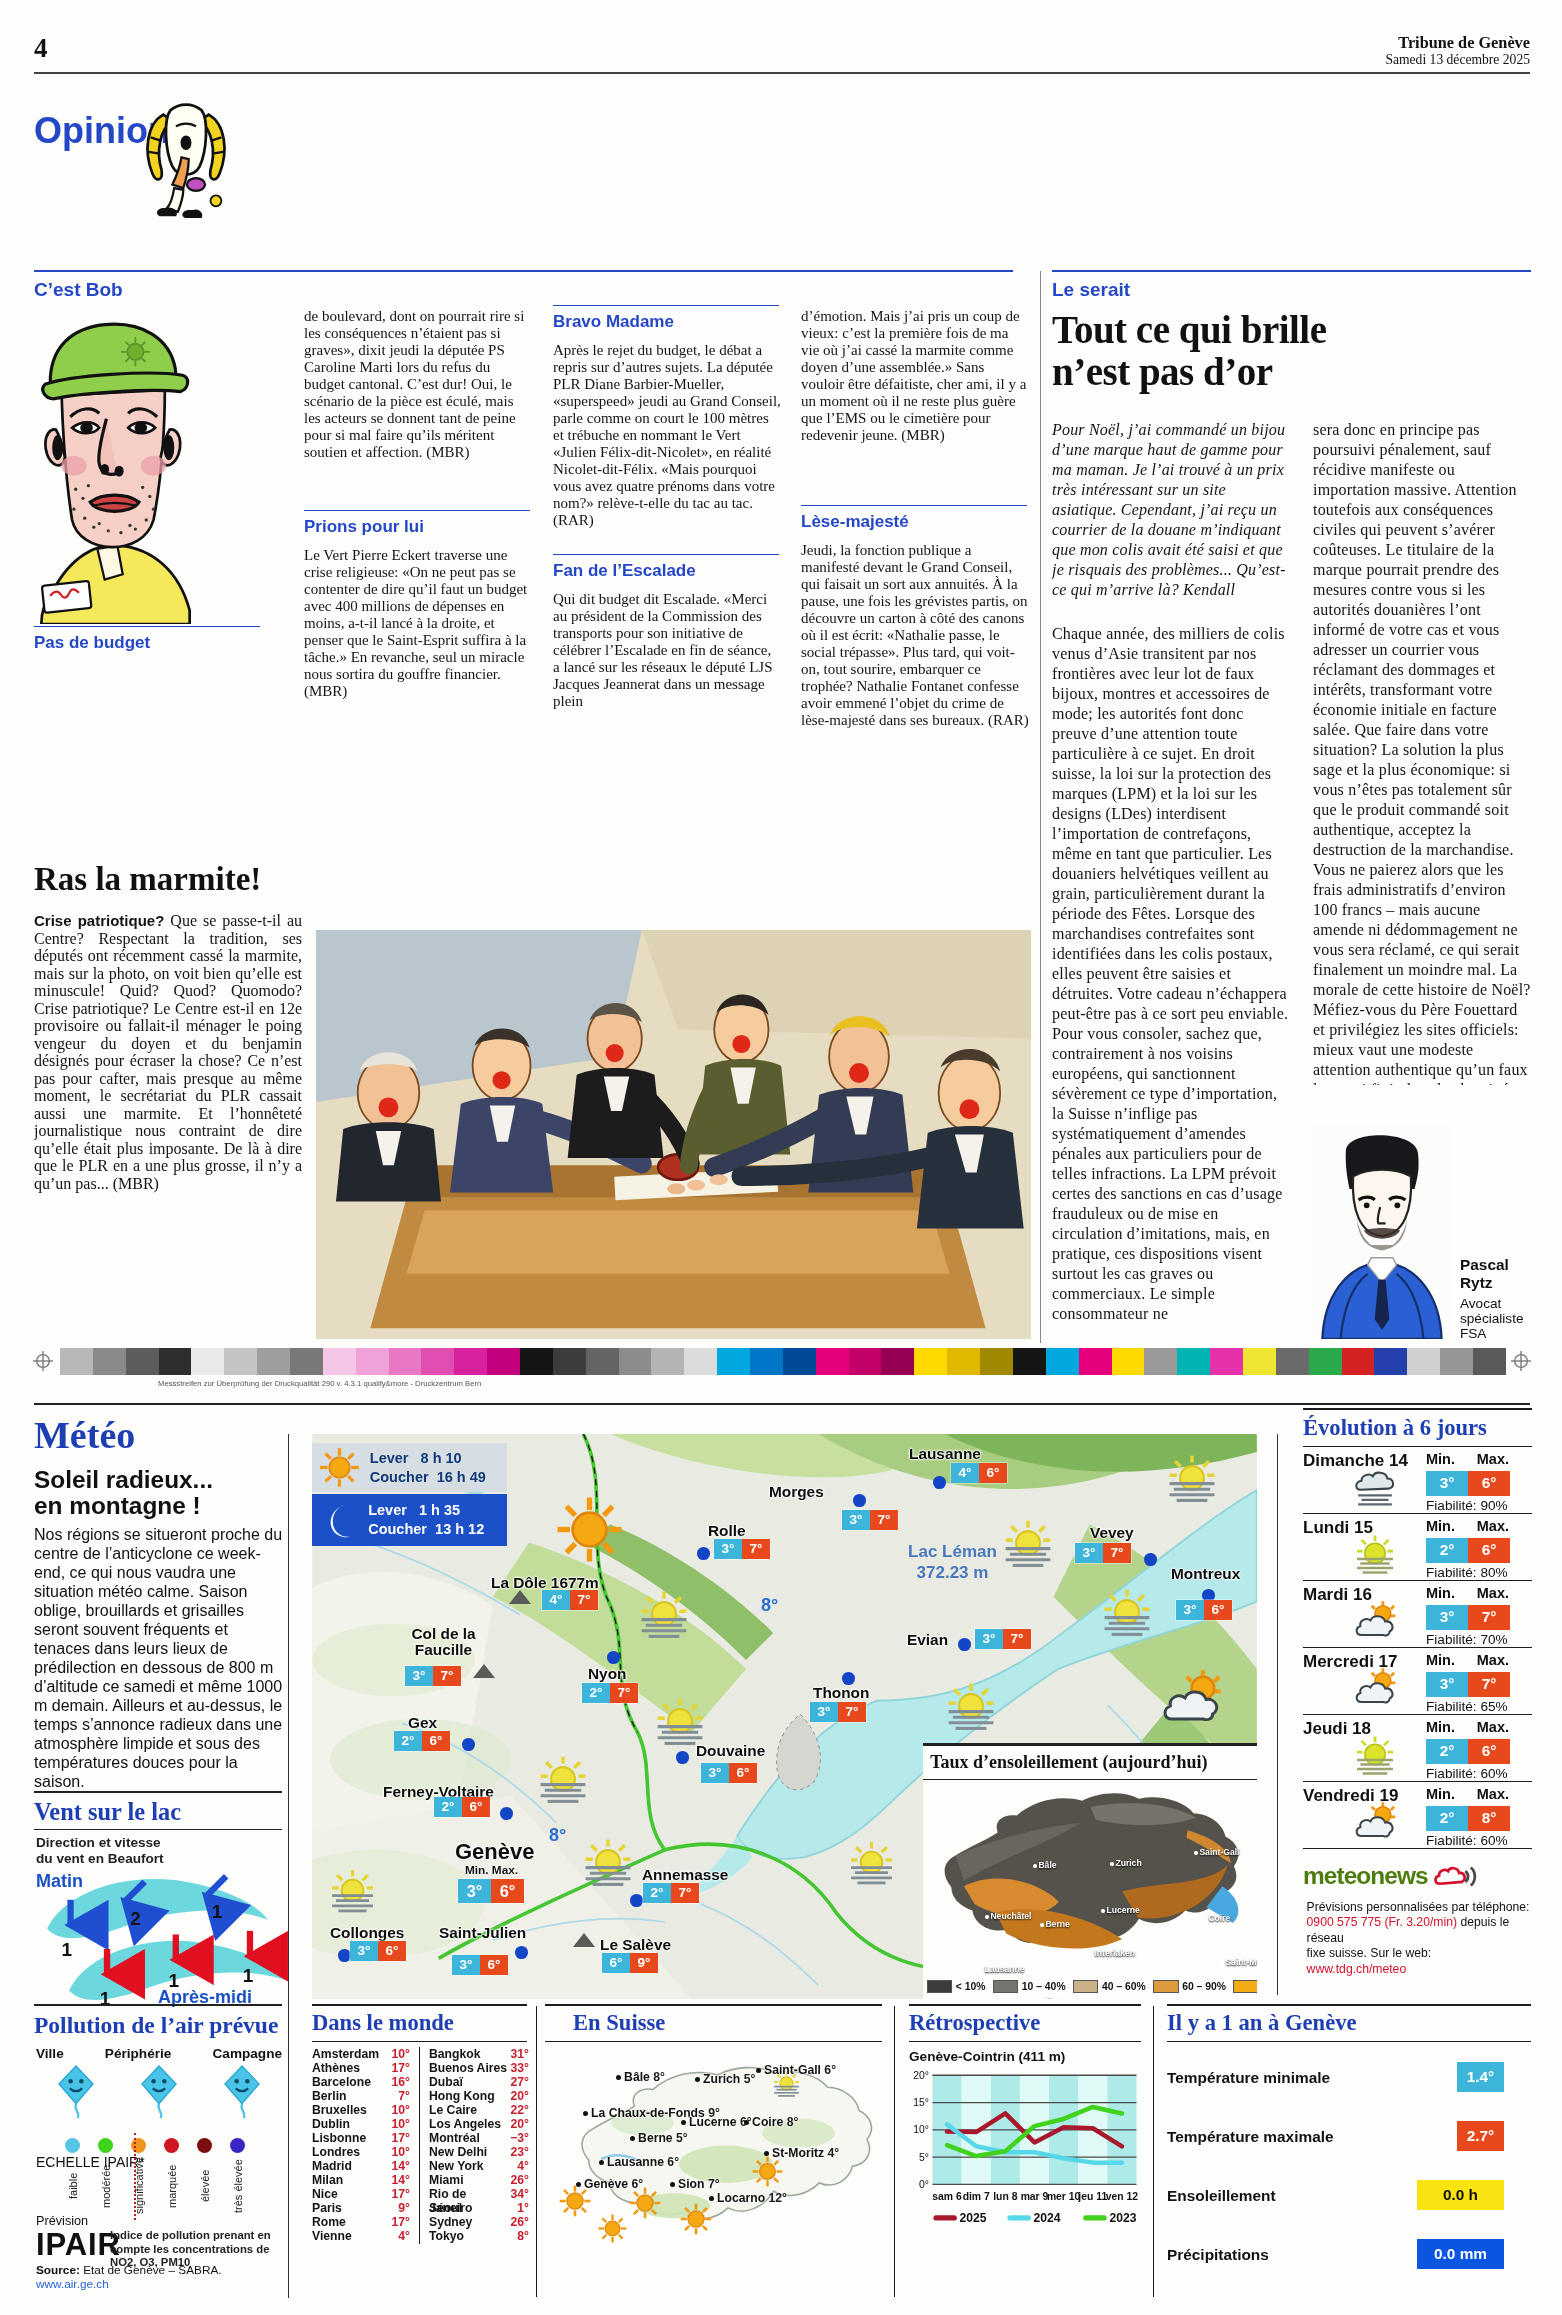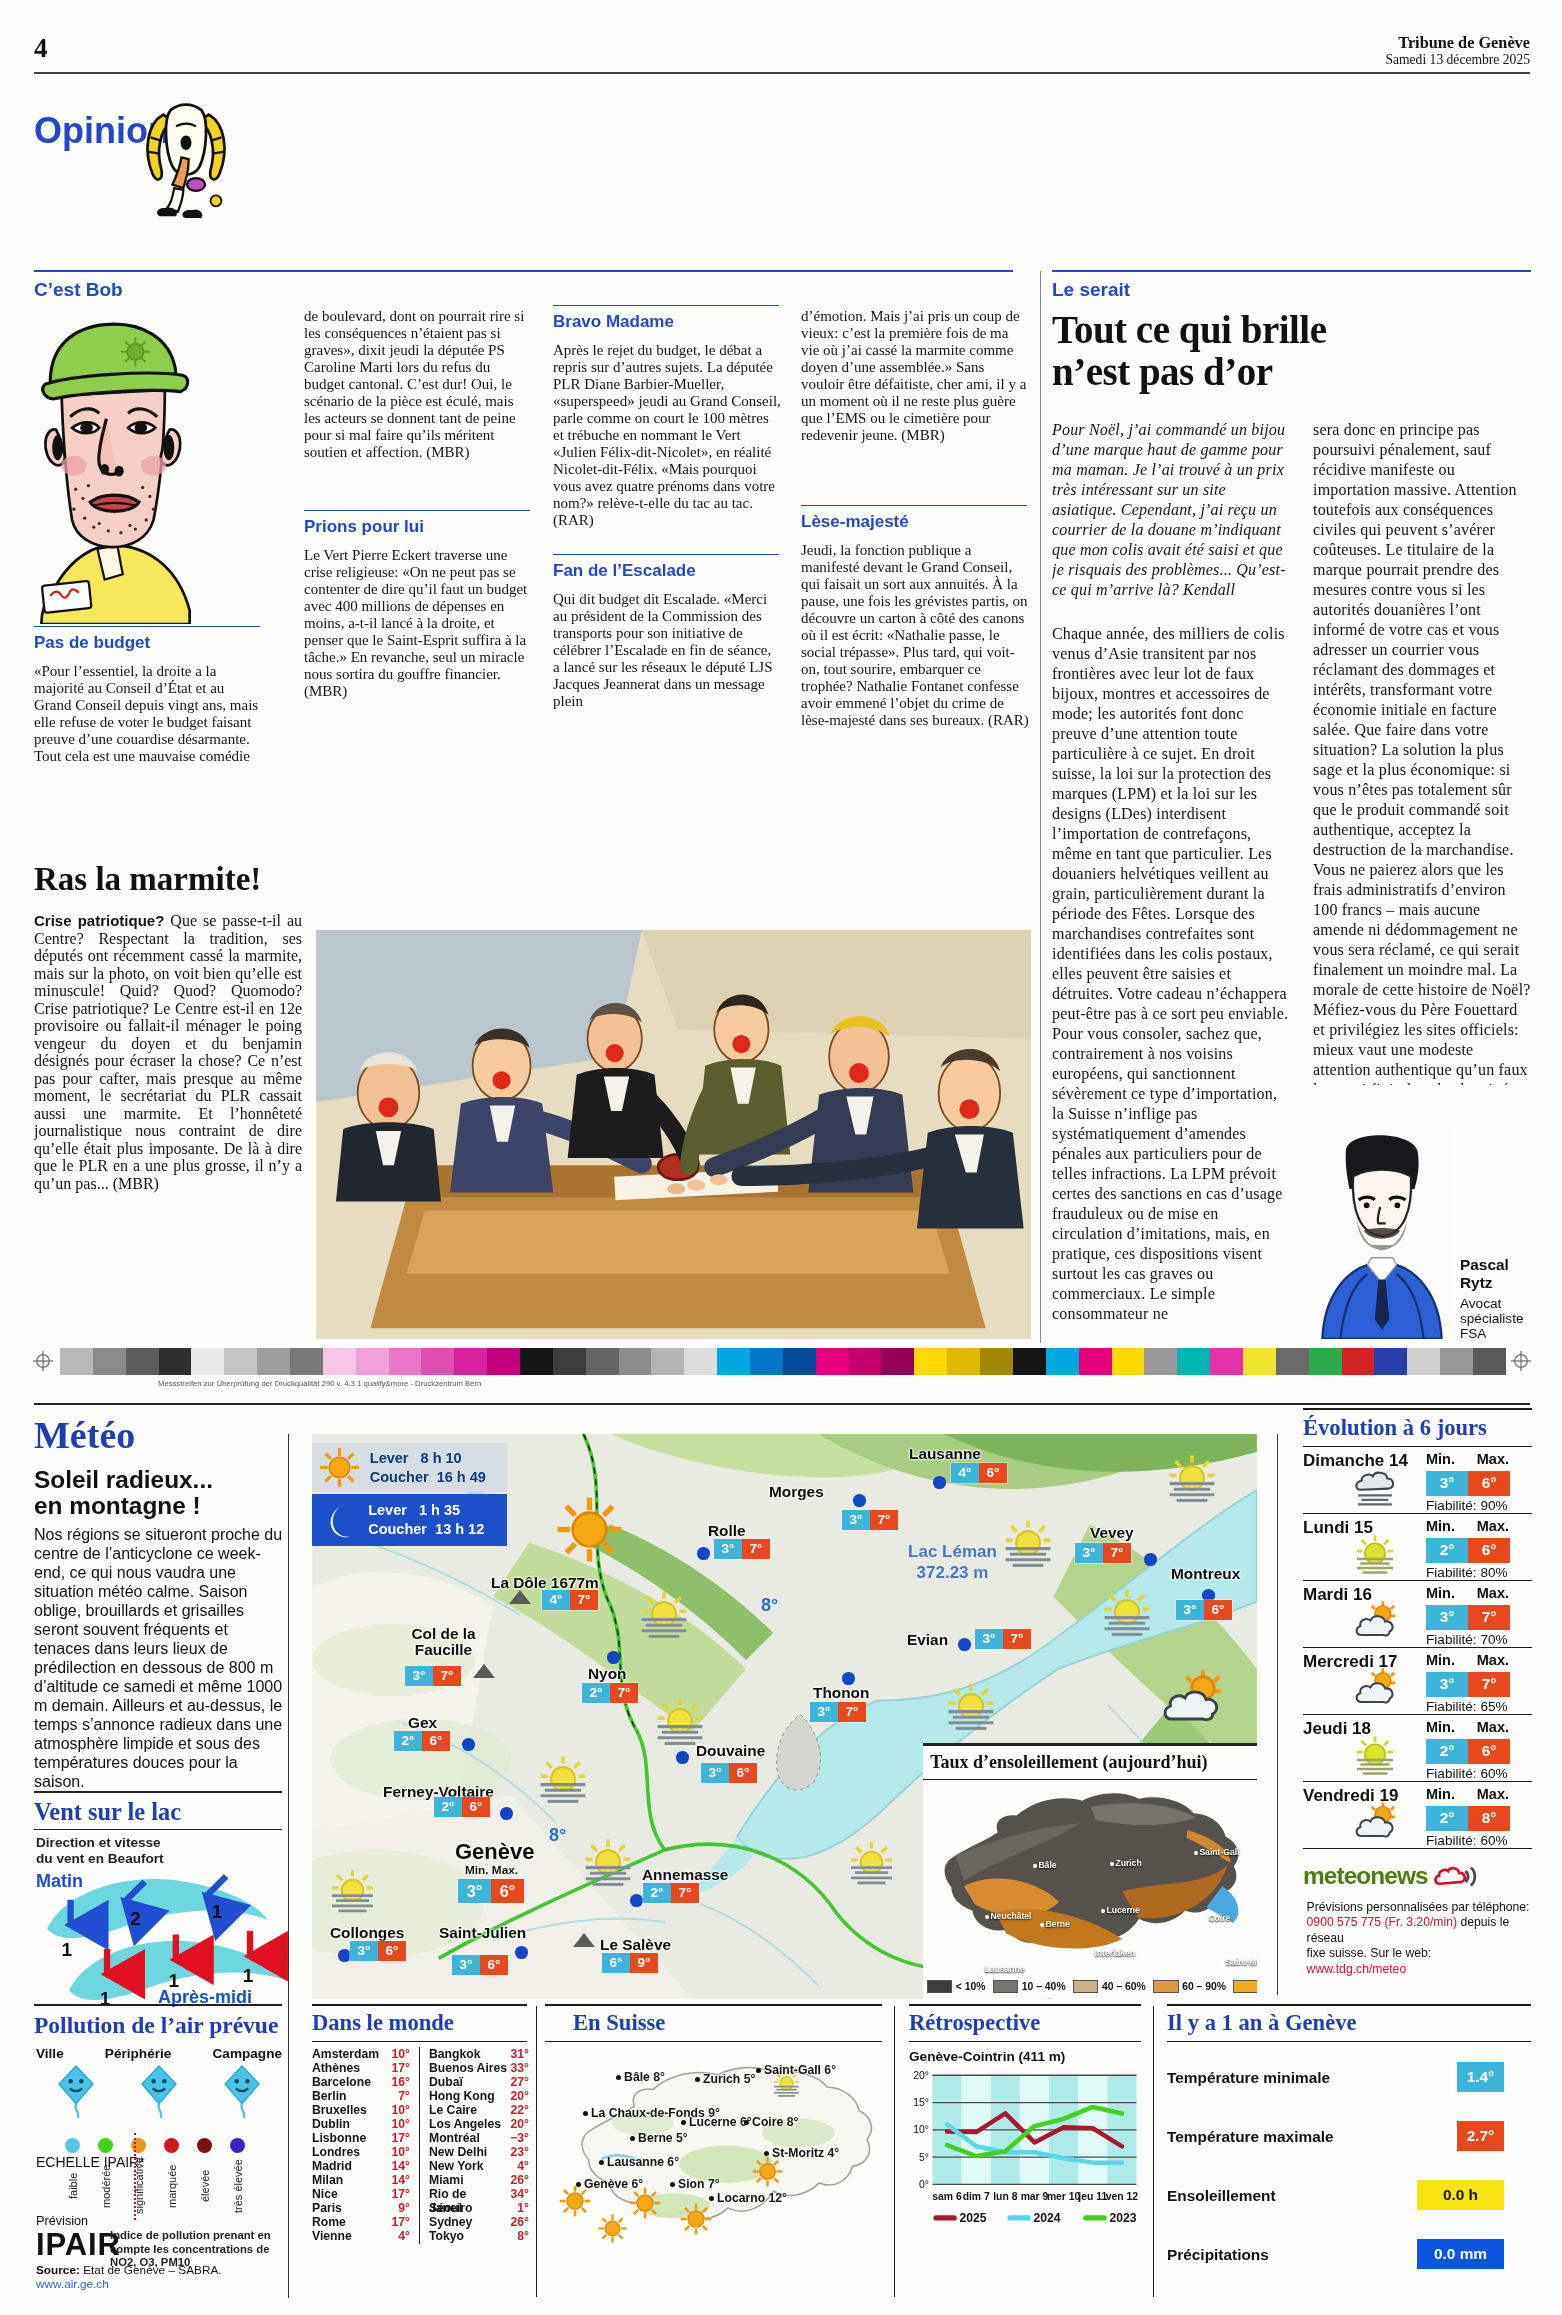--- a/index.html
+++ b/index.html
@@ -214,21 +214,20 @@
           <circle cx="72" cy="234" r="1.8"></circle>
           <circle cx="106" cy="236" r="1.8"></circle>
       </g>
       <rect x="10" y="300" width="52" height="30" rx="3" fill="#fff" stroke="#111" stroke-width="2.5" transform="rotate(-6 36 315)"></rect>
       <path d="M18,312 q8,-8 12,0 q4,8 10,-2 q4,-6 10,2" fill="none" stroke="#cc2222" stroke-width="2.5" transform="rotate(-6 36 315)"></path>
     </svg>
   </div>
 
   <div class="bluerule" style="left:34px;top:626px;width:226px;height:1.4px;"></div>
   <div class="abs bluehead" style="left:34px;top:633px;font-size:17px;">Pas de budget</div>
-  <div class="abs bodycol" style="left:34px;top:663px;width:231px;height:176px;">«Pour l’essentiel, la droite a la majorité au Conseil d’État et au Grand Conseil depuis vingt ans, mais elle refuse de voter le budget faisant preuve d’une couardise désarmante. Tout cela est une mauvaise comédie</div>
 
   <div class="abs bodycol" style="left:304px;top:308px;width:228px;height:197px;">de boulevard, dont on pourrait rire si les conséquences n’étaient pas si graves», dixit jeudi la députée PS Caroline Marti lors du refus du budget cantonal. C’est dur! Oui, le scénario de la pièce est éculé, mais les acteurs se donnent tant de peine pour si mal faire qu’ils méritent soutien et affection. (MBR)</div>
   <div class="bluerule" style="left:304px;top:510px;width:226px;height:1.4px;"></div>
   <div class="abs bluehead" style="left:304px;top:517px;font-size:17px;">Prions pour lui</div>
   <div class="abs bodycol" style="left:304px;top:547px;width:228px;height:235px;">Le Vert Pierre Eckert traverse une crise religieuse: «On ne peut pas se contenter de dire qu’il faut un budget avec 400 millions de dépenses en moins, a-t-il lancé à la droite, et penser que le Saint-Esprit suffira à la tâche.» En revanche, seul un miracle nous sortira du gouffre financier. (MBR)</div>
 
   <div class="bluerule" style="left:553px;top:305px;width:226px;height:1.4px;"></div>
   <div class="abs bluehead" style="left:553px;top:312px;font-size:17px;">Bravo Madame</div>
   <div class="abs bodycol" style="left:553px;top:342px;width:228px;height:206px;">Après le rejet du budget, le débat a repris sur d’autres sujets. La députée PLR Diane Barbier-Mueller, «superspeed» jeudi au Grand Conseil, parle comme on court le 100 mètres et trébuche en nommant le Vert «Julien Félix-dit-Nicolet», en réalité Nicolet-dit-Félix. «Mais pourquoi vous avez quatre prénoms dans votre nom?» relève-t-elle du tac au tac. (RAR)</div>
   <div class="bluerule" style="left:553px;top:554px;width:226px;height:1.4px;"></div>

